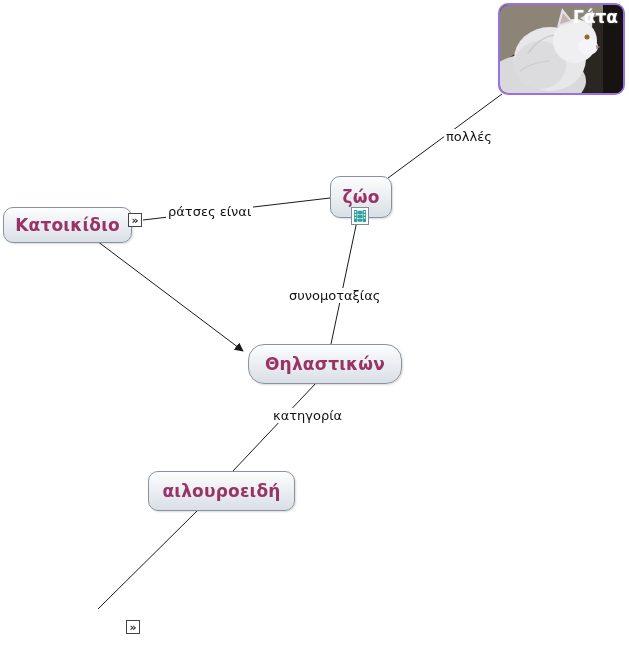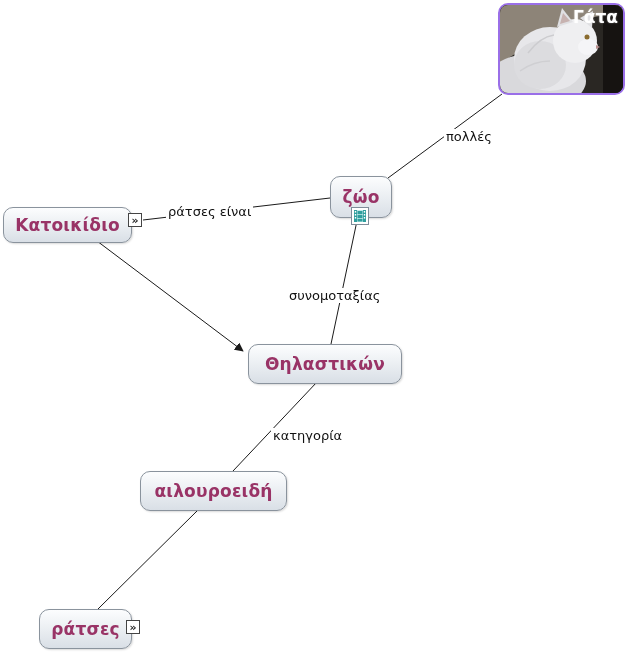--- a/index.html
+++ b/index.html
@@ -32,38 +32,38 @@
     background: linear-gradient(180deg, #fcfdfe 0%, #e9edf1 55%, #d9dfe6 100%);
     box-shadow: 1px 1px 2px rgba(0,0,0,0.15);
     color: #993366;
     font-weight: bold;
     font-size: 17px;
     letter-spacing: 0.2px;
     cursor: pointer;
   }
   #node-animal      { left: 330px; top: 176px; width: 60px;  height: 40px; justify-content: center; }
   #node-pet         { left: 3px;   top: 207px; width: 127px; height: 34px; }
-  #node-mammals     { left: 248px; top: 344px; width: 152px; height: 38px; }
-  #node-felines     { left: 140px; top: 471px; width: 145px; height: 38px; }
+  #node-mammals     { left: 248px; top: 344px; width: 152px; height: 38px; border-radius: 16px; }
+  #node-felines     { left: 148px; top: 471px; width: 145px; height: 38px; }
   #node-breeds      { left: 39px;  top: 609px; width: 91px;  height: 38px; }
 
   
   .edge-label {
     position: absolute;
     font-size: 13px;
     color: #111111;
     background: #ffffff;
     padding: 0 2px;
     white-space: nowrap;
     cursor: pointer;
   }
   #lbl-is        { left: 444px; top: 129px; }
   #lbl-usually   { left: 166px; top: 204px; }
   #lbl-phylum    { left: 287px; top: 288px; }
-  #lbl-category  { left: 271px; top: 428px; }
+  #lbl-category  { left: 271px; top: 408px; }
   #lbl-many-wrap { left: 128px; top: 542px; width: 78px; text-align: center; }
   #lbl-many-wrap .line { display: block; line-height: 19px; }
 
   
   .chevron {
     position: absolute;
     width: 14px; height: 14px;
     background: #ffffff;
     border: 1px solid #444444;
     color: #222222;
@@ -146,23 +146,20 @@
     <span>ζώο</span>
   </div>
   <div class="node" id="node-pet">
     <span>Κατοικίδιο</span>
   </div>
   <div class="node" id="node-mammals">
     <span>Θηλαστικών</span>
   </div>
   <div class="node" id="node-felines">
     <span>αιλουροειδή</span>
-  </div>
-  <div class="node" id="node-breeds">
-    <span>ράτσες</span>
   </div>
 
   <div class="chevron" id="chev-pet">»</div>
   <div class="chevron" id="chev-breeds">»</div>
 
   <div class="media-icon">
     <svg width="14" height="14" viewBox="0 0 14 14">
       <rect x="1" y="1" width="12" height="12" fill="#2f9e9e"></rect>
       <rect x="4" y="1" width="6" height="12" fill="#bfe8e8"></rect>
       <rect x="4.5" y="2" width="5" height="3.2" fill="#2f9e9e"></rect>

